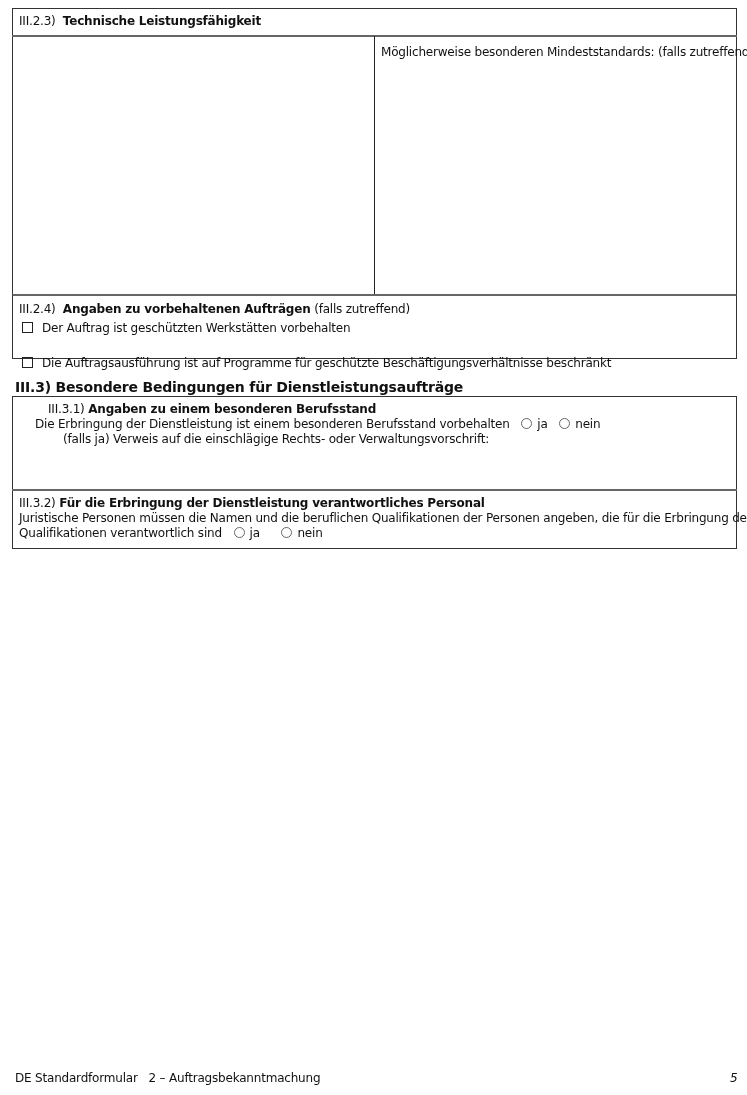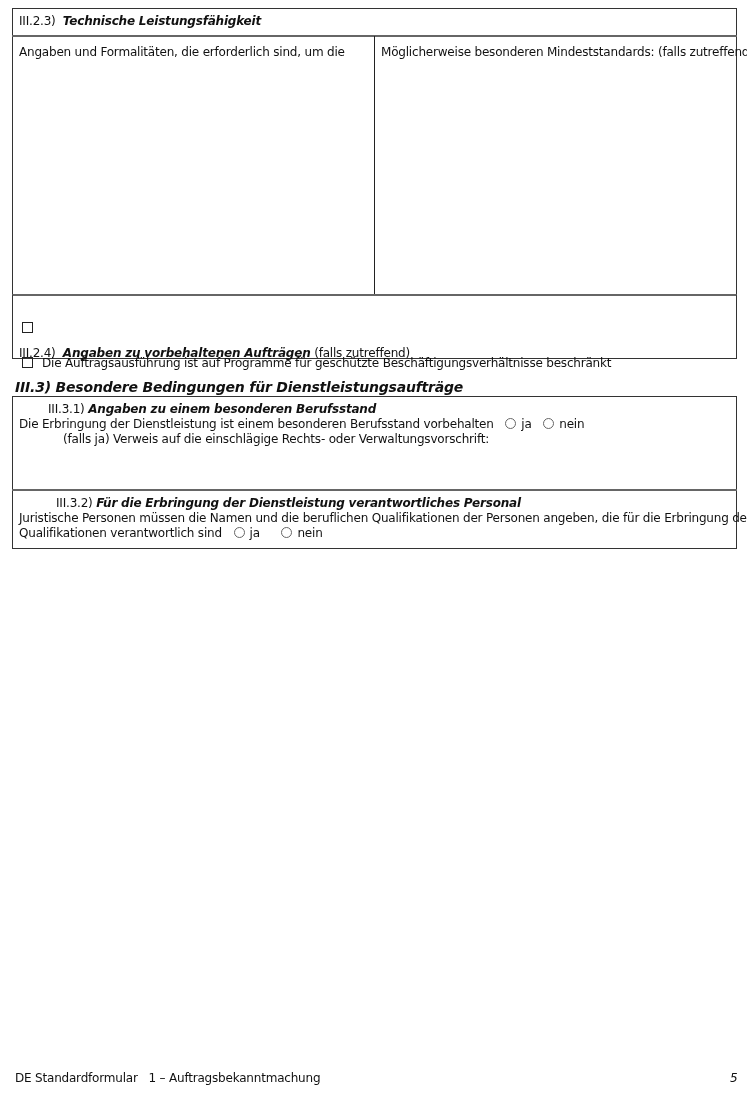--- a/index.html
+++ b/index.html
@@ -1,90 +1,89 @@
 <!DOCTYPE html>
 <html><head>
 <meta charset="utf-8">
 <style>
   html, body { margin: 0; padding: 0; background: #ffffff; }
   body { width: 747px; height: 1095px; position: relative; overflow: hidden;
          font-family: "DejaVu Sans", sans-serif; font-size: 12px; color: #111; letter-spacing: -0.2px; }
   .box { position: absolute; border: 1px solid #333; box-sizing: border-box; }
   .sep { position: absolute; background: #666; }
   .txt { position: absolute; white-space: nowrap; line-height: 15px; }
-  .b { font-weight: bold; font-style: italic; }
+  .b { font-weight: bold; }
   .i { }
   .cb { display: inline-block; width: 11px; height: 11px; border: 1px solid #222; box-sizing: border-box; vertical-align: -1px; margin-right: 9px; }
   .rb { display: inline-block; width: 11px; height: 11px; border: 1px solid #666; border-radius: 50%; box-sizing: border-box; vertical-align: -1px; margin: 0 5px 0 8px; }
   .rb.wide { margin-left: 18px; }
   .footer { position: absolute; top: 1071px; left: 15px; font-size: 12px; white-space: nowrap; }
   .pagenum { position: absolute; top: 1071px; left: 730px; font-size: 12px; font-style: italic; }
 </style>
 </head>
 <body>
 
 <div class="box" style="left:12px;top:8px;width:725px;height:287px;"></div>
 <div class="sep" style="left:12px;top:35px;width:725px;height:2px;"></div>
 <div class="sep" style="left:374px;top:36px;width:1px;height:259px;background:#222;"></div>
 <div class="txt" style="left:19px;top:14px;">
   <span>III.2.3)</span>&nbsp;
   <span class="b" style="font-weight:600;">Technische Leistungsfähigkeit</span>
 </div>
 <div class="txt" style="left:19px;top:45px;">
-  <div>Angaben und Formalitäten, die erforderlich sind, um die</div>
 </div>
 <div style="position:absolute;left:14px;top:80px;width:358px;height:212px;"></div>
 <div class="txt" style="left:381px;top:45px;">
   <span>Möglicherweise besonderen Mindeststandards:</span>
   <span class="i">(falls zutreffend)</span>
 </div>
 <div style="position:absolute;left:377px;top:64px;width:357px;height:228px;"></div>
 
 <div class="box" style="left:12px;top:294px;width:725px;height:65px;border-top:2px solid #666;"></div>
-<div class="txt" style="left:19px;top:302px;margin-top:44px;">
+<div class="txt" style="left:19px;top:302px;">
   <span>III.2.4)</span>&nbsp;
   <span class="b">Angaben zu vorbehaltenen Aufträgen</span>
   <span class="i">(falls zutreffend)</span>
 </div>
 <div class="txt" style="left:22px;top:321px;">
-  <span class="cb"></span>
+  <span class="cb"></span><span>Der Auftrag ist geschützten Werkstätten vorbehalten</span>
 </div>
 <div class="txt" style="left:22px;top:336px;margin-top:20px;">
   <span class="cb"></span><span>Die Auftragsausführung ist auf Programme für geschützte Beschäftigungsverhältnisse beschränkt</span>
 </div>
 
 <div class="txt b" style="left:15px;top:380px;font-size:14px;">III.3)  Besondere Bedingungen für Dienstleistungsaufträge</div>
 
 <div class="box" style="left:12px;top:396px;width:725px;height:153px;"></div>
 <div class="sep" style="left:12px;top:489px;width:725px;height:2px;"></div>
 
 <div class="txt" style="left:19px;top:402px;margin-left:29px;">
   <span>III.3.1)</span>
   <span class="b">Angaben zu einem besonderen Berufsstand</span>
 </div>
-<div class="txt" style="left:19px;top:417px;">
+<div class="txt" style="left:35px;top:417px;">
   <span>Die Erbringung der Dienstleistung ist einem besonderen Berufsstand vorbehalten</span>
   <span class="rb"></span><span>ja</span>
   <span class="rb"></span><span>nein</span>
 </div>
 <div class="txt" style="left:19px;top:432px;margin-left:44px;">
   <span class="i">(falls ja)</span>
   <span>Verweis auf die einschlägige Rechts- oder Verwaltungsvorschrift:</span>
 </div>
 <div style="position:absolute;left:14px;top:449px;width:720px;height:38px;"></div>
 
-<div class="txt" style="left:19px;top:496px;margin-left:37px;">
+<div class="txt" style="left:19px;top:496px;">
   <span>III.3.2)</span>
   <span class="b">Für die Erbringung der Dienstleistung verantwortliches Personal</span>
 </div>
 <div class="txt" style="left:19px;top:511px;">Juristische Personen müssen die Namen und die beruflichen Qualifikationen der Personen angeben, die für die Erbringung der</div>
 <div class="txt" style="left:19px;top:526px;">
   <span>Qualifikationen verantwortlich sind</span>
   <span class="rb"></span><span>ja</span>
   <span class="rb wide"></span><span>nein</span>
 </div>
 
 <div class="footer">
   <span>DE</span>
   <span class="i">Standardformular</span>&nbsp;&nbsp;
-  <span class="i">1 – Auftragsbekanntmachung</span>
+  <span class="i">2 – Auftragsbekanntmachung</span>
 </div>
 <div class="pagenum">5</div>
 
 </body></html>

